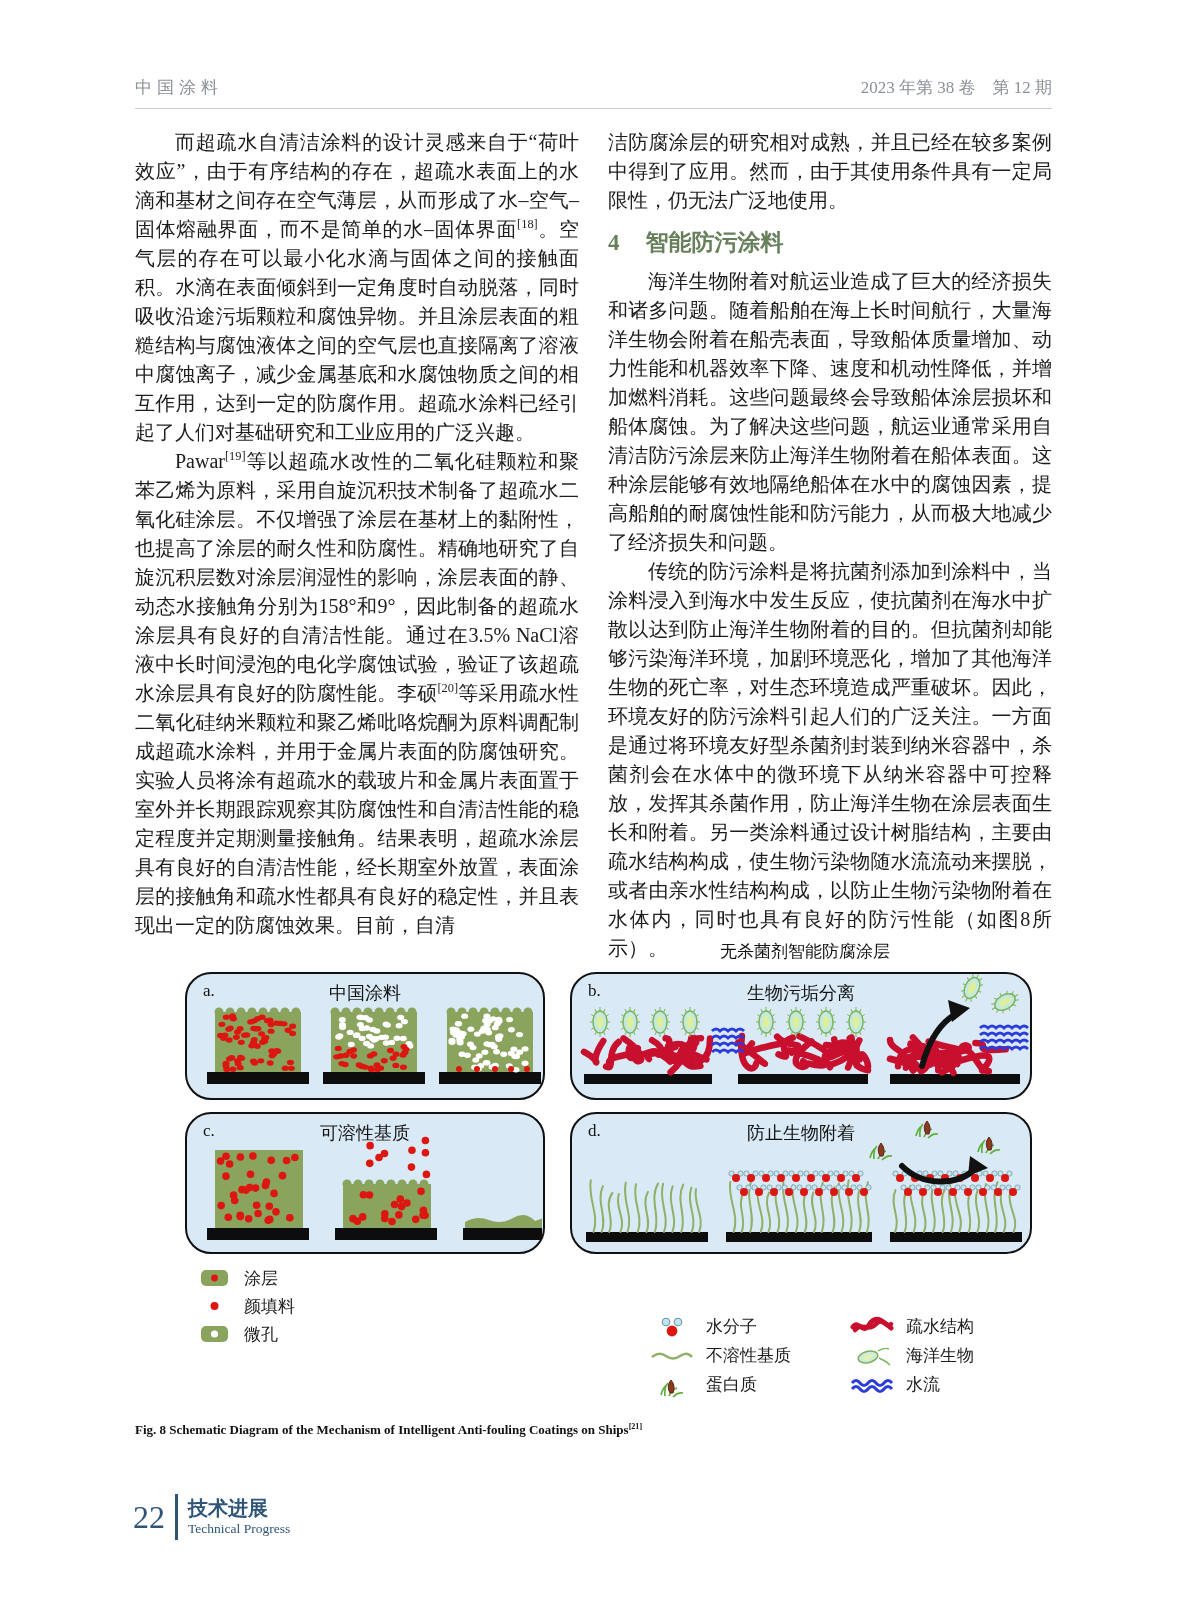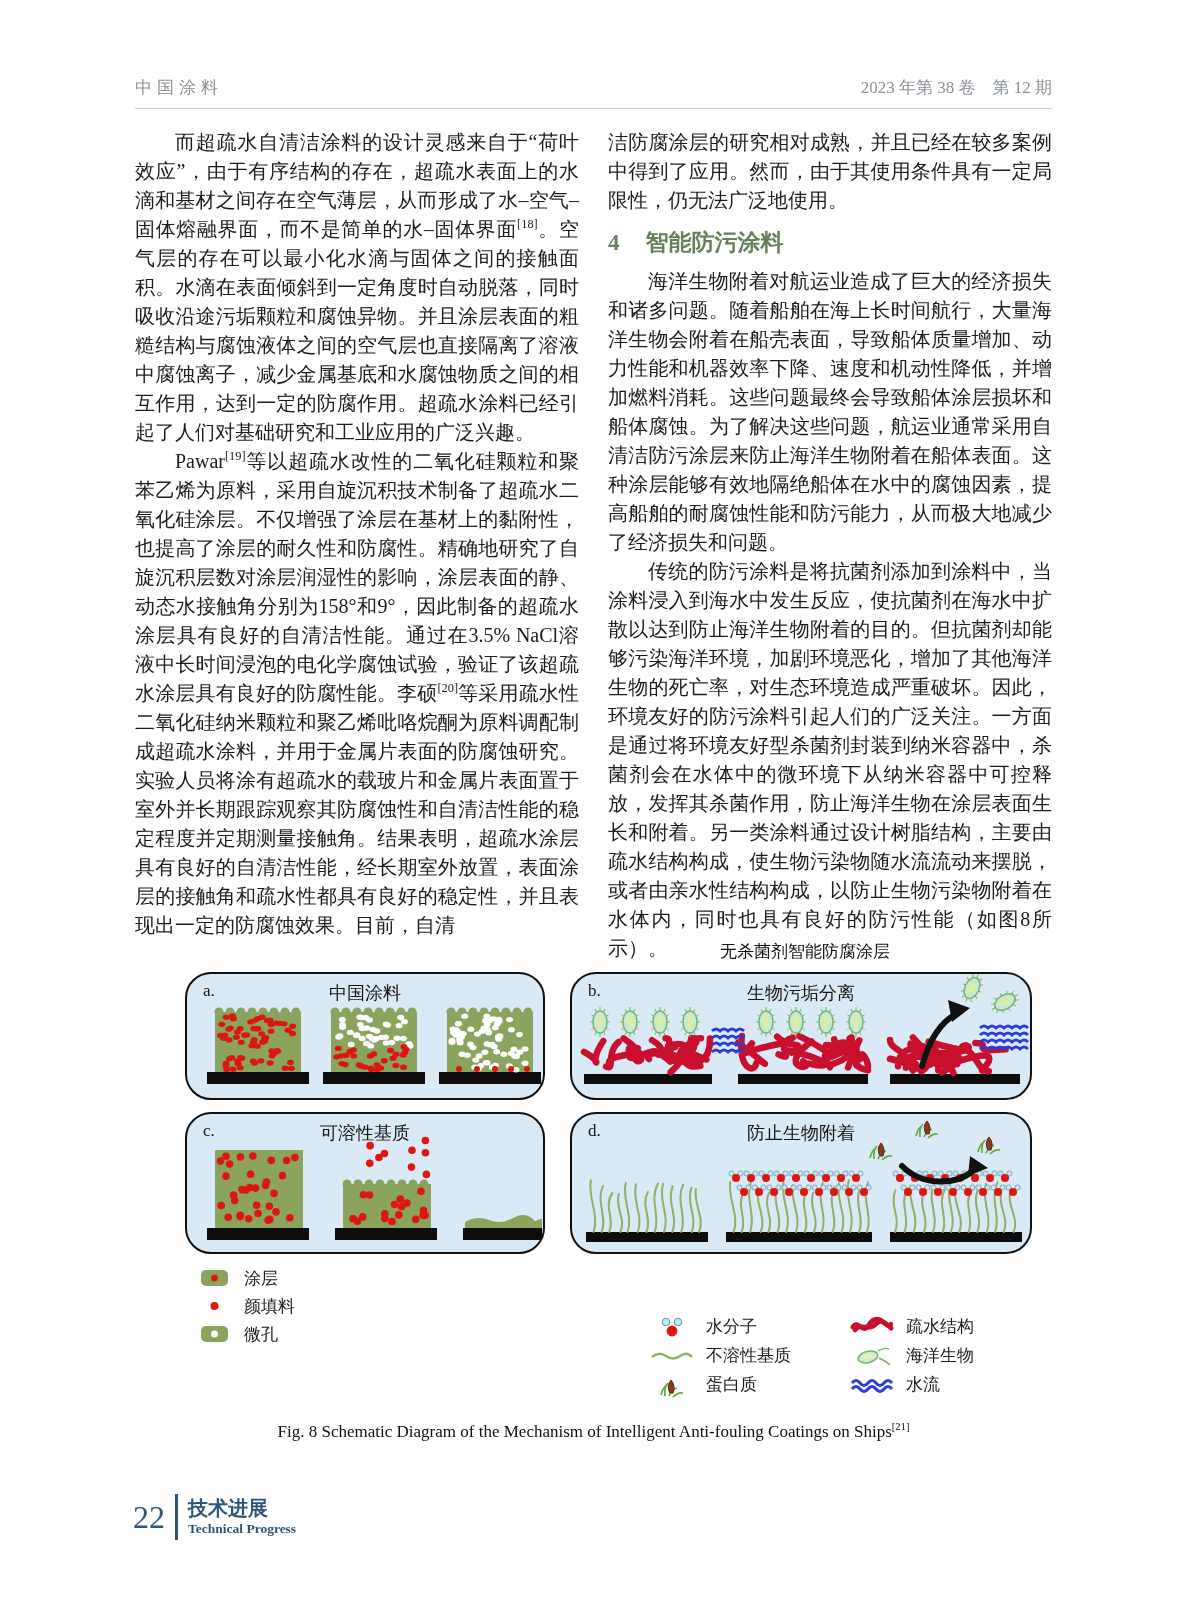--- a/index.html
+++ b/index.html
@@ -30,28 +30,28 @@
   .legendL{position:absolute;left:198px;top:1264px;font-size:17px;}
   .legendL .row{display:flex;align-items:center;height:28px;gap:12px;}
   .legendL .ic{width:34px;display:flex;justify-content:center;}
   .legendR{position:absolute;left:648px;top:1268px;font-size:17px;margin-top:44px;}
   .legendR .row{display:flex;align-items:center;height:29px;}
   .legendR .cell{display:flex;align-items:center;width:200px;gap:10px;}
   .legendR .ic{width:48px;display:flex;justify-content:center;}
   
   .capcn{position:absolute;left:135px;top:1390px;width:917px;text-align:center;
          font-family:"Liberation Sans","DejaVu Sans",sans-serif;font-weight:bold;font-size:19px;color:#111;}
-  .capen{position:absolute;left:135px;top:1422px;width:917px;text-align:center;
-         font-weight:normal;font-size:17px;color:#111;}
+  .capen{position:absolute;left:135px;top:1422px;width:917px;
+         font-weight:bold;font-size:13px;color:#111;}
   
   .ftr{position:absolute;left:133px;top:1494px;display:flex;align-items:center;color:var(--footer_blue,#2e5578);}
   .ftr .pg{font-size:32px;margin-right:10px;}
   .ftr .bar{width:3px;height:46px;background:var(--footer_blue,#2e5578);margin-right:10px;}
   .ftr .cn{font-family:"Liberation Sans","DejaVu Sans",sans-serif;font-weight:bold;font-size:20px;line-height:24px;}
-  .ftr .en{font-size:13.5px;line-height:18px;font-weight:bold;}
+  .ftr .en{font-size:13.5px;line-height:18px;}
 </style>
 </head>
 <body>
 
 <div class="page">
 
   <div class="hdr">
     <span class="jn">中国涂料</span>
     <span>2023 年第 38 卷　第 12 期</span>
   </div>

